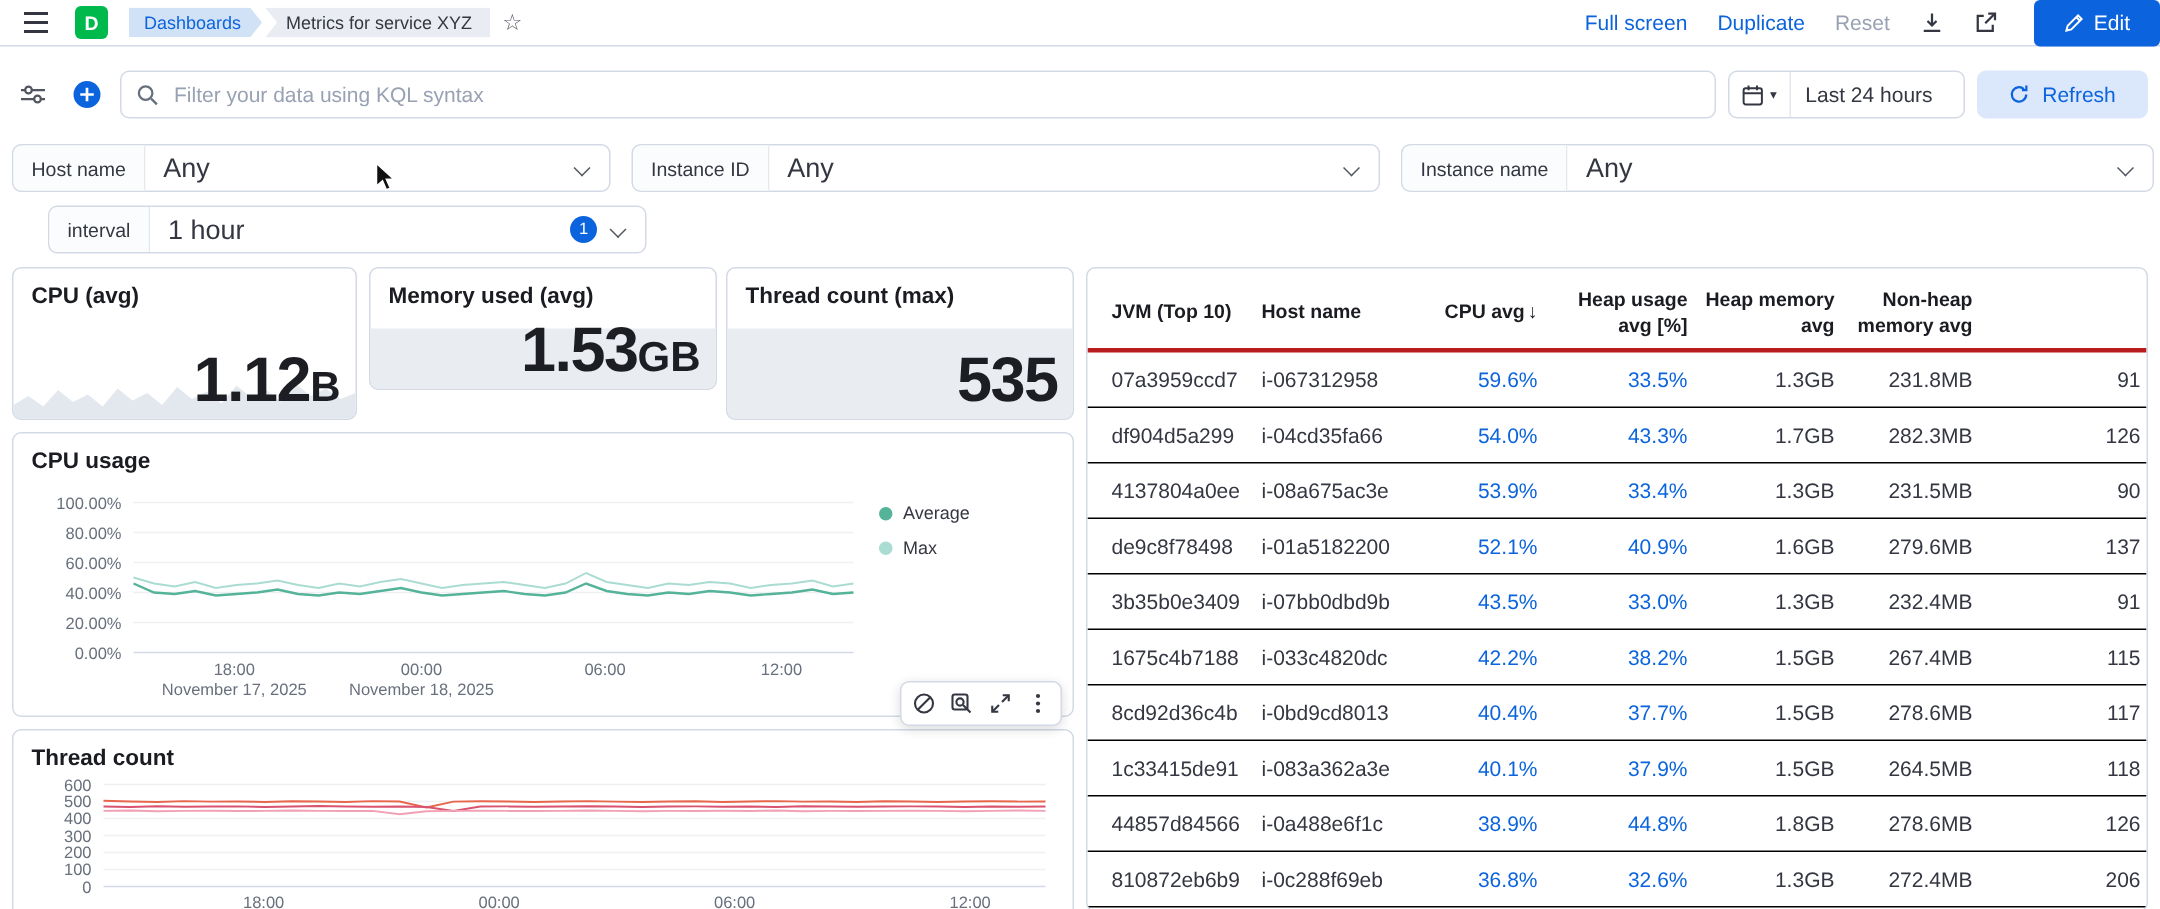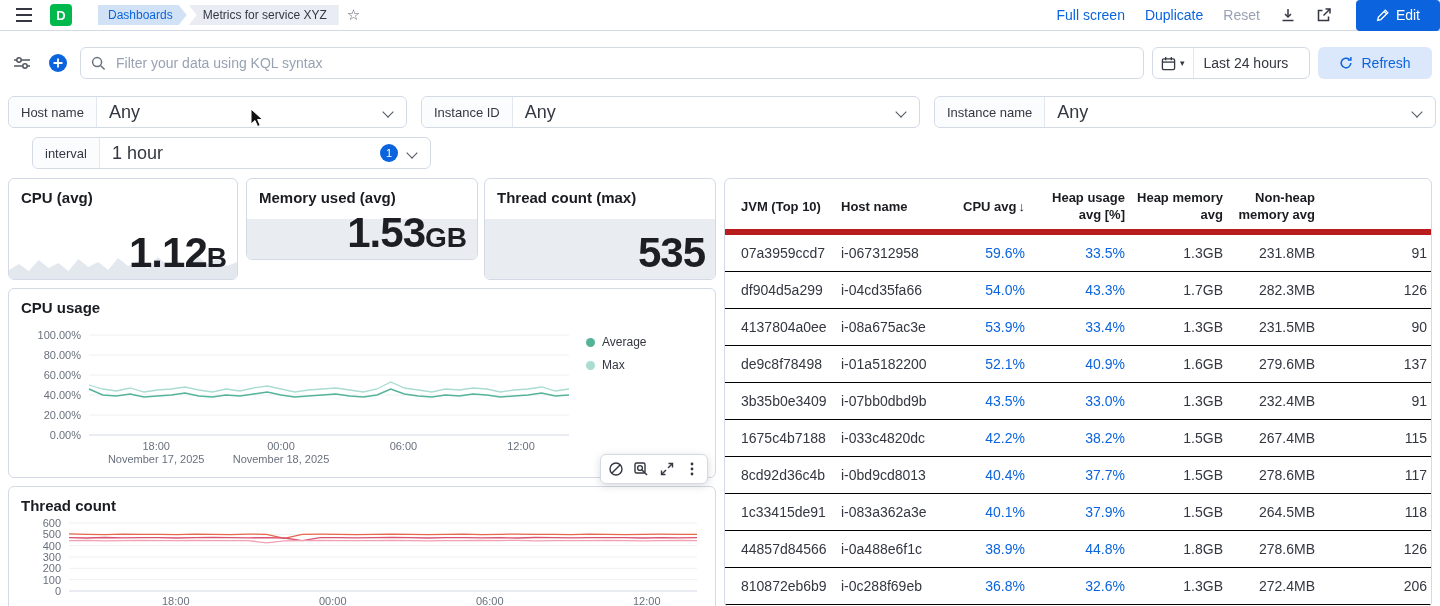--- a/index.html
+++ b/index.html
@@ -7,21 +7,21 @@
        font-family:"Liberation Sans","DejaVu Sans",sans-serif;color:#343741;font-size:14px;}
   svg text{font-family:"Liberation Sans","DejaVu Sans",sans-serif;}
 
   
   .topbar{position:absolute;top:0;left:0;width:100%;height:31px;background:#fff;
           border-bottom:1px solid #d3dae6;display:flex;align-items:center;z-index:6;box-sizing:border-box;}
   .icon-btn{background:none;border:none;padding:0;cursor:pointer;display:flex;align-items:center;justify-content:center;}
   .hamburger{margin-left:12px;width:24px;height:24px;}
   .app-logo{margin-left:14px;width:22px;height:22px;border-radius:4px;background:#00b94c;color:#fff;
             font-weight:700;font-size:13px;display:flex;align-items:center;justify-content:center;}
-  .crumbs{display:flex;align-items:center;margin-left:26px;}
+  .crumbs{display:flex;align-items:center;margin-left:14px;}
   .crumb{height:20px;display:flex;align-items:center;font-size:12px;}
   .crumb.c1{background:#d2e2f6;color:#0b64dd;padding:0 14px 0 10px;
             clip-path:polygon(0 0,calc(100% - 8px) 0,100% 50%,calc(100% - 8px) 100%,0 100%);}
   .crumb.c2{background:#e9edf3;color:#343741;padding:0 12px 0 14px;margin-left:2px;
             clip-path:polygon(0 0,100% 0,100% 100%,0 100%,8px 50%);}
   .star{margin-left:8px;font-size:15px;color:#5a606b;}
   .topbar-right{margin-left:auto;display:flex;align-items:center;gap:20px;height:100%;}
   .top-link{background:none;border:none;font-size:14px;cursor:pointer;padding:0;}
   .top-link.blue{color:#0b64dd;}
   .top-link.gray{color:#98a2b3;}
@@ -78,21 +78,21 @@
   .dot{width:9px;height:9px;border-radius:50%;flex:none;}
 
   .chart-toolbar{position:absolute;left:600px;top:454px;width:106px;height:28px;background:#fff;
                  border:1px solid #d3dae6;border-radius:6px;box-shadow:0 2px 8px rgba(0,0,0,.15);
                  display:flex;align-items:center;justify-content:space-evenly;z-index:8;}
   .ct-btn{width:20px;height:20px;}
 
   
   #p-table{left:724px;top:178px;width:708px;height:430px;overflow:hidden;}
   .tbl-head{display:grid;grid-template-columns:100px 90px 98px 100px 98px 92px 112px;
-            padding:6px 0 0 14px;min-height:56px;align-items:center;border-bottom:6px solid #b91c1c;
+            padding:6px 0 0 14px;min-height:56px;align-items:center;border-bottom:3px solid #b91c1c;
             font-size:13px;font-weight:700;color:#1a1c21;box-sizing:border-box;}
   .tbl-head .h{padding:4px 2px;line-height:1.3;cursor:pointer;}
   .h.r{text-align:right;}
   .sort-arrow{font-size:13px;margin-left:2px;}
   .tbl-row{display:grid;grid-template-columns:100px 90px 98px 100px 98px 92px 112px;
            padding-left:14px;height:36px;align-items:center;border-bottom:1px solid #000000;font-size:14px;}
   .cell{overflow:hidden;white-space:nowrap;padding:0 2px;}
   .cell.r{text-align:right;}
   .cell.link{color:#0b64dd;cursor:pointer;}
 

